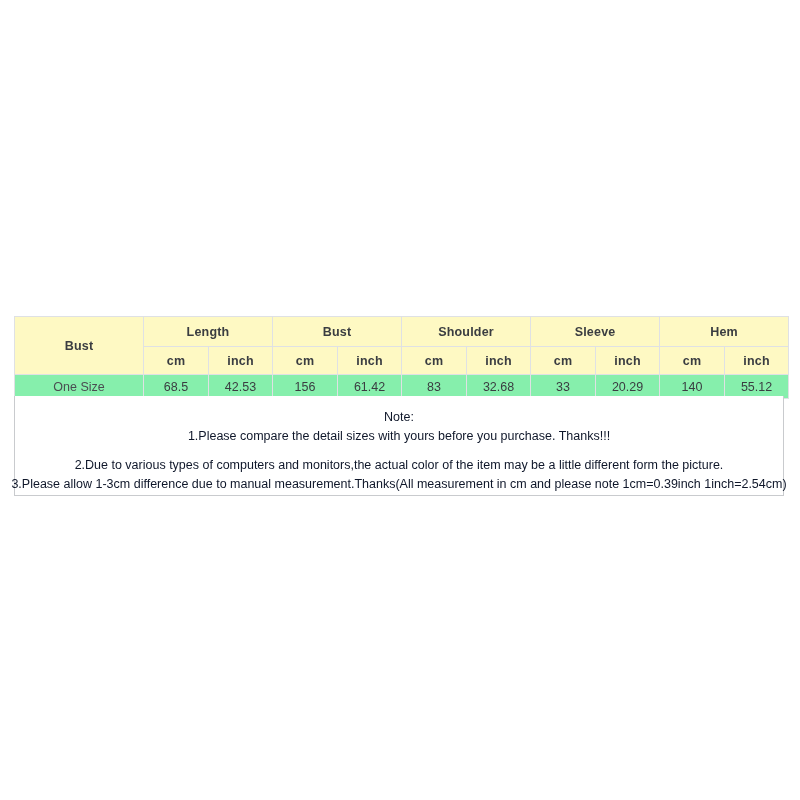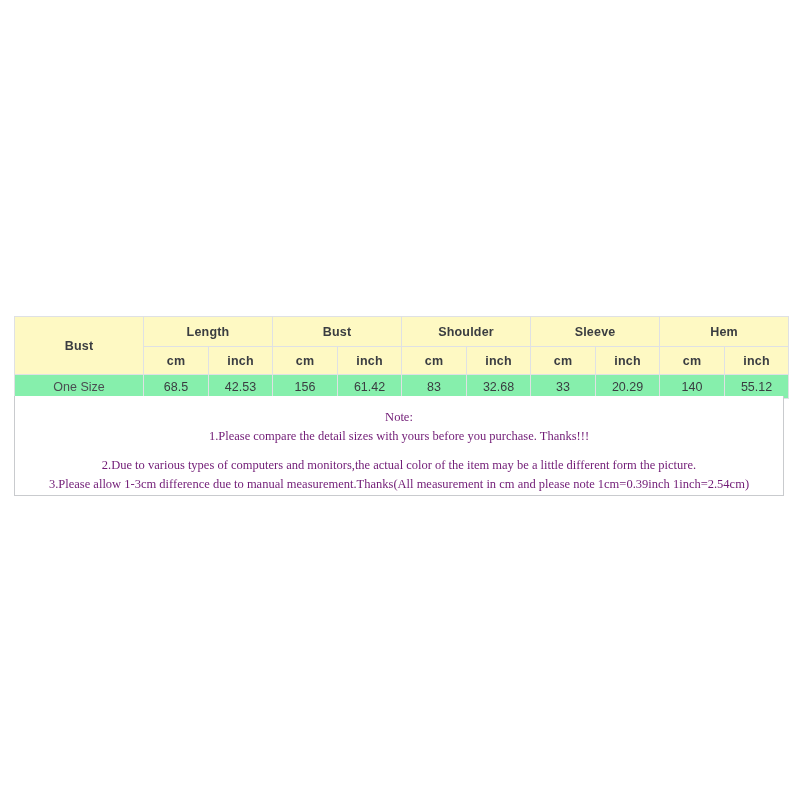--- a/index.html
+++ b/index.html
@@ -98,26 +98,26 @@
     background: #ffffff;
     box-sizing: border-box;
     display: flex;
     flex-direction: column;
     align-items: center;
     justify-content: flex-start;
     padding-top: 13px;
   }
 
   .note-line {
-    color: #701a75;
+    color: #0f172a;
     font-size: 12.5px;
     line-height: 17px;
     text-align: center;
     white-space: nowrap;
-    font-family: Liberation Serif, serif;
+    font-family: Liberation Sans, sans-serif;
   }
   .note-line.title { margin-bottom: 2px; }
   .note-line.l1 { margin-bottom: 12px; }
   .note-line.l2 { margin-bottom: 2px; }
 </style>
 </head>
 <body>
 
 <div id="page">
 

